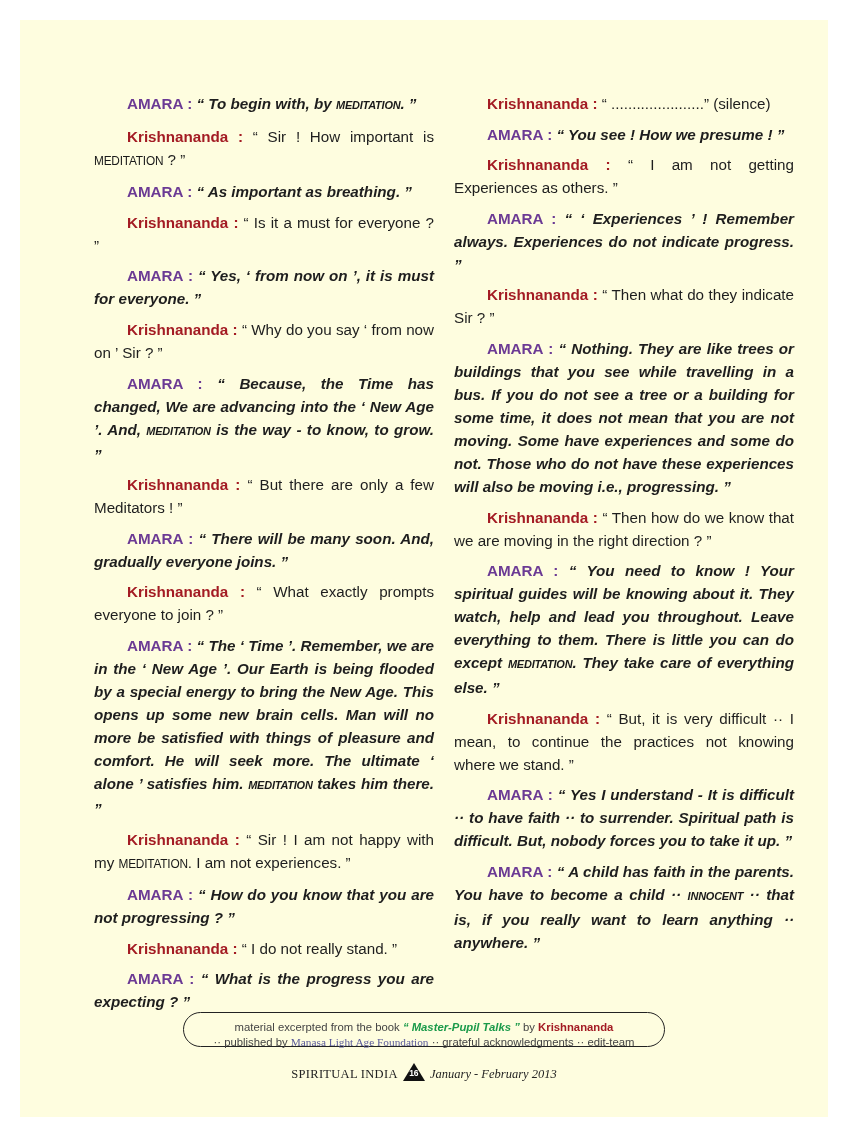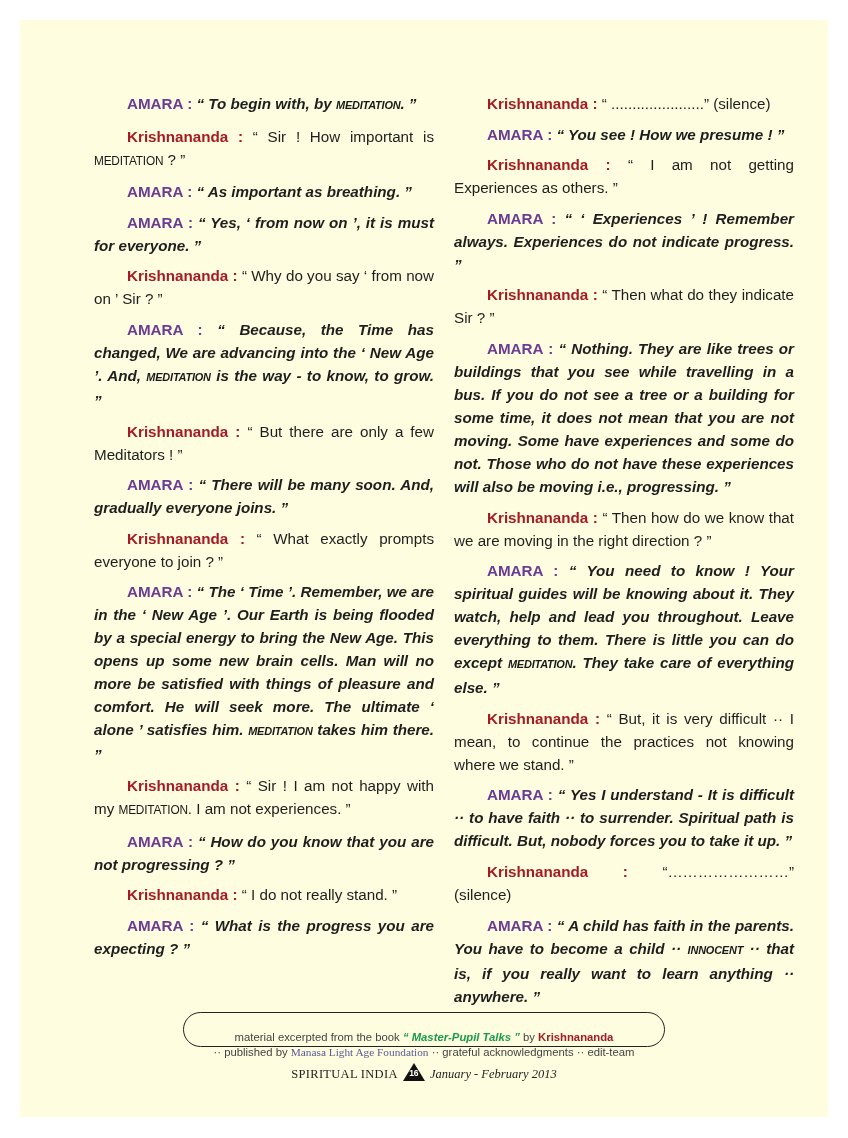--- a/index.html
+++ b/index.html
@@ -20,21 +20,21 @@
     .spk.k { color: #a31b23; }
     .spk.a { color: #6b3a94; }
     .q { color: #1e1e1e; }
     .a-txt { font-style: italic; font-weight: bold; }
     .sc { font-size: 0.72em; font-weight: bold; font-style: italic; letter-spacing: -0.2px; }
     .sc.plain { font-weight: normal; font-style: normal; font-size: 0.78em; }
     .credit {
       position: absolute; left: 183px; top: 1012px; width: 482px; height: 35px;
       border: 1.6px solid #222; border-radius: 22px;
       text-align: center; font-size: 11.3px; line-height: 14.5px; color: #444;
-      padding-top: 17px;
+      padding-top: 7px;
     }
     .credit .book { color: #1a9a4a; font-weight: bold; font-style: italic; }
     .credit .author { color: #a31b23; font-weight: bold; }
     .credit .pub { color: #5a5a9a; font-family: Liberation Serif, serif; }
     .footer {
       position: absolute; left: 0; width: 848px; top: 1063px;
       text-align: center; font-family: "Liberation Serif", serif; font-size: 12.5px; color: #222;
     }
     .footer .mag { letter-spacing: 0.3px; }
     .footer .date { font-style: italic; }
@@ -48,20 +48,21 @@
     }
   </style>
 </head>
 <body>
 
 <div class="page">
   <div class="col left" id="col-left">
       <p class="para"><span class="spk a">AMARA</span><span class="spk a" style="white-space: pre;"> : </span><span class="q a-txt">“ To begin with, by </span><span class="sc">MEDITATION</span><span class="q a-txt">. ”</span></p>
       <p class="para"><span class="spk k">Krishnananda</span><span class="spk k" style="white-space: pre;"> : </span><span class="q">“ Sir ! How important is </span><span class="sc plain">MEDITATION</span><span class="q"> ? ”</span></p>
       <p class="para"><span class="spk a">AMARA</span><span class="spk a" style="white-space: pre;"> : </span><span class="q a-txt">“ As important as breathing. ”</span></p>
+      <p class="para"><span class="spk k">Krishnananda</span><span class="spk k" style="white-space: pre;"> : </span><span class="q">“ Is it a must for everyone ? ”</span></p>
       <p class="para"><span class="spk a">AMARA</span><span class="spk a" style="white-space: pre;"> : </span><span class="q a-txt">“ Yes, ‘ from now on ’, it is must for everyone. ”</span></p>
       <p class="para"><span class="spk k">Krishnananda</span><span class="spk k" style="white-space: pre;"> : </span><span class="q">“ Why do you say ‘ from now on ’ Sir ? ”</span></p>
       <p class="para"><span class="spk a">AMARA</span><span class="spk a" style="white-space: pre;"> : </span><span class="q a-txt">“ Because, the Time has changed, We are advancing into the ‘ New Age ’. And, </span><span class="sc">MEDITATION</span><span class="q a-txt"> is the way - to know, to grow. ”</span></p>
       <p class="para"><span class="spk k">Krishnananda</span><span class="spk k" style="white-space: pre;"> : </span><span class="q">“ But there are only a few Meditators ! ”</span></p>
       <p class="para"><span class="spk a">AMARA</span><span class="spk a" style="white-space: pre;"> : </span><span class="q a-txt">“ There will be many soon. And, gradually everyone joins. ”</span></p>
       <p class="para"><span class="spk k">Krishnananda</span><span class="spk k" style="white-space: pre;"> : </span><span class="q">“ What exactly prompts everyone to join ? ”</span></p>
       <p class="para"><span class="spk a">AMARA</span><span class="spk a" style="white-space: pre;"> : </span><span class="q a-txt">“ The ‘ Time ’. Remember, we are in the ‘ New Age ’. Our Earth is being flooded by a special energy to bring the New Age. This opens up some new brain cells. Man will no more be satisfied with things of pleasure and comfort. He will seek more. The ultimate ‘ alone ’ satisfies him. </span><span class="sc">MEDITATION</span><span class="q a-txt"> takes him there. ”</span></p>
       <p class="para"><span class="spk k">Krishnananda</span><span class="spk k" style="white-space: pre;"> : </span><span class="q">“ Sir ! I am not happy with my </span><span class="sc plain">MEDITATION</span><span class="q">. I am not experiences. ”</span></p>
       <p class="para"><span class="spk a">AMARA</span><span class="spk a" style="white-space: pre;"> : </span><span class="q a-txt">“ How do you know that you are not progressing ? ”</span></p>
       <p class="para"><span class="spk k">Krishnananda</span><span class="spk k" style="white-space: pre;"> : </span><span class="q">“ I do not really stand. ”</span></p>
@@ -71,21 +72,20 @@
       <p class="para"><span class="spk k">Krishnananda</span><span class="spk k" style="white-space: pre;"> : </span><span class="q">“ ......................” (silence)</span></p>
       <p class="para"><span class="spk a">AMARA</span><span class="spk a" style="white-space: pre;"> : </span><span class="q a-txt">“ You see ! How we presume ! ”</span></p>
       <p class="para"><span class="spk k">Krishnananda</span><span class="spk k" style="white-space: pre;"> : </span><span class="q">“ I am not getting Experiences as others. ”</span></p>
       <p class="para"><span class="spk a">AMARA</span><span class="spk a" style="white-space: pre;"> : </span><span class="q a-txt">“ ‘ Experiences ’ ! Remember always. Experiences do not indicate progress. ”</span></p>
       <p class="para"><span class="spk k">Krishnananda</span><span class="spk k" style="white-space: pre;"> : </span><span class="q">“ Then what do they indicate Sir ? ”</span></p>
       <p class="para"><span class="spk a">AMARA</span><span class="spk a" style="white-space: pre;"> : </span><span class="q a-txt">“ Nothing. They are like trees or buildings that you see while travelling in a bus. If you do not see a tree or a building for some time, it does not mean that you are not moving. Some have experiences and some do not. Those who do not have these experiences will also be moving i.e., progressing. ”</span></p>
       <p class="para"><span class="spk k">Krishnananda</span><span class="spk k" style="white-space: pre;"> : </span><span class="q">“ Then how do we know that we are moving in the right direction ? ”</span></p>
       <p class="para"><span class="spk a">AMARA</span><span class="spk a" style="white-space: pre;"> : </span><span class="q a-txt">“ You need to know ! Your spiritual guides will be knowing about it. They watch, help and lead you throughout. Leave everything to them. There is little you can do except </span><span class="sc">MEDITATION</span><span class="q a-txt">. They take care of everything else. ”</span></p>
       <p class="para"><span class="spk k">Krishnananda</span><span class="spk k" style="white-space: pre;"> : </span><span class="q">“ But, it is very difficult ·· I mean, to continue the practices not knowing where we stand. ”</span></p>
       <p class="para"><span class="spk a">AMARA</span><span class="spk a" style="white-space: pre;"> : </span><span class="q a-txt">“ Yes I understand - It is difficult ·· to have faith ·· to surrender. Spiritual path is difficult. But, nobody forces you to take it up. ”</span></p>
-      <p class="para"><span class="spk k">Krishnananda</span><span class="spk k" style="white-space: pre;">   :   </span><span class="q">“……………………” (silence)</span></p>
       <p class="para"><span class="spk a">AMARA</span><span class="spk a" style="white-space: pre;"> : </span><span class="q a-txt">“ A child has faith in the parents. You have to become a child ·· </span><span class="sc">INNOCENT</span><span class="q a-txt"> ·· that is, if you really want to learn anything ·· anywhere. ”</span></p>
     </div>
 
   <div class="credit" style="left:163px; top:992px;">
     <div>
       <span>material excerpted from the book </span><span class="book">“ Master-Pupil Talks ”</span><span> by </span><span class="author">Krishnananda</span>
     </div>
     <div>
       <span>·· published by </span><span class="pub">Manasa Light Age Foundation</span><span> ·· grateful acknowledgments ·· edit-team</span>
     </div>

